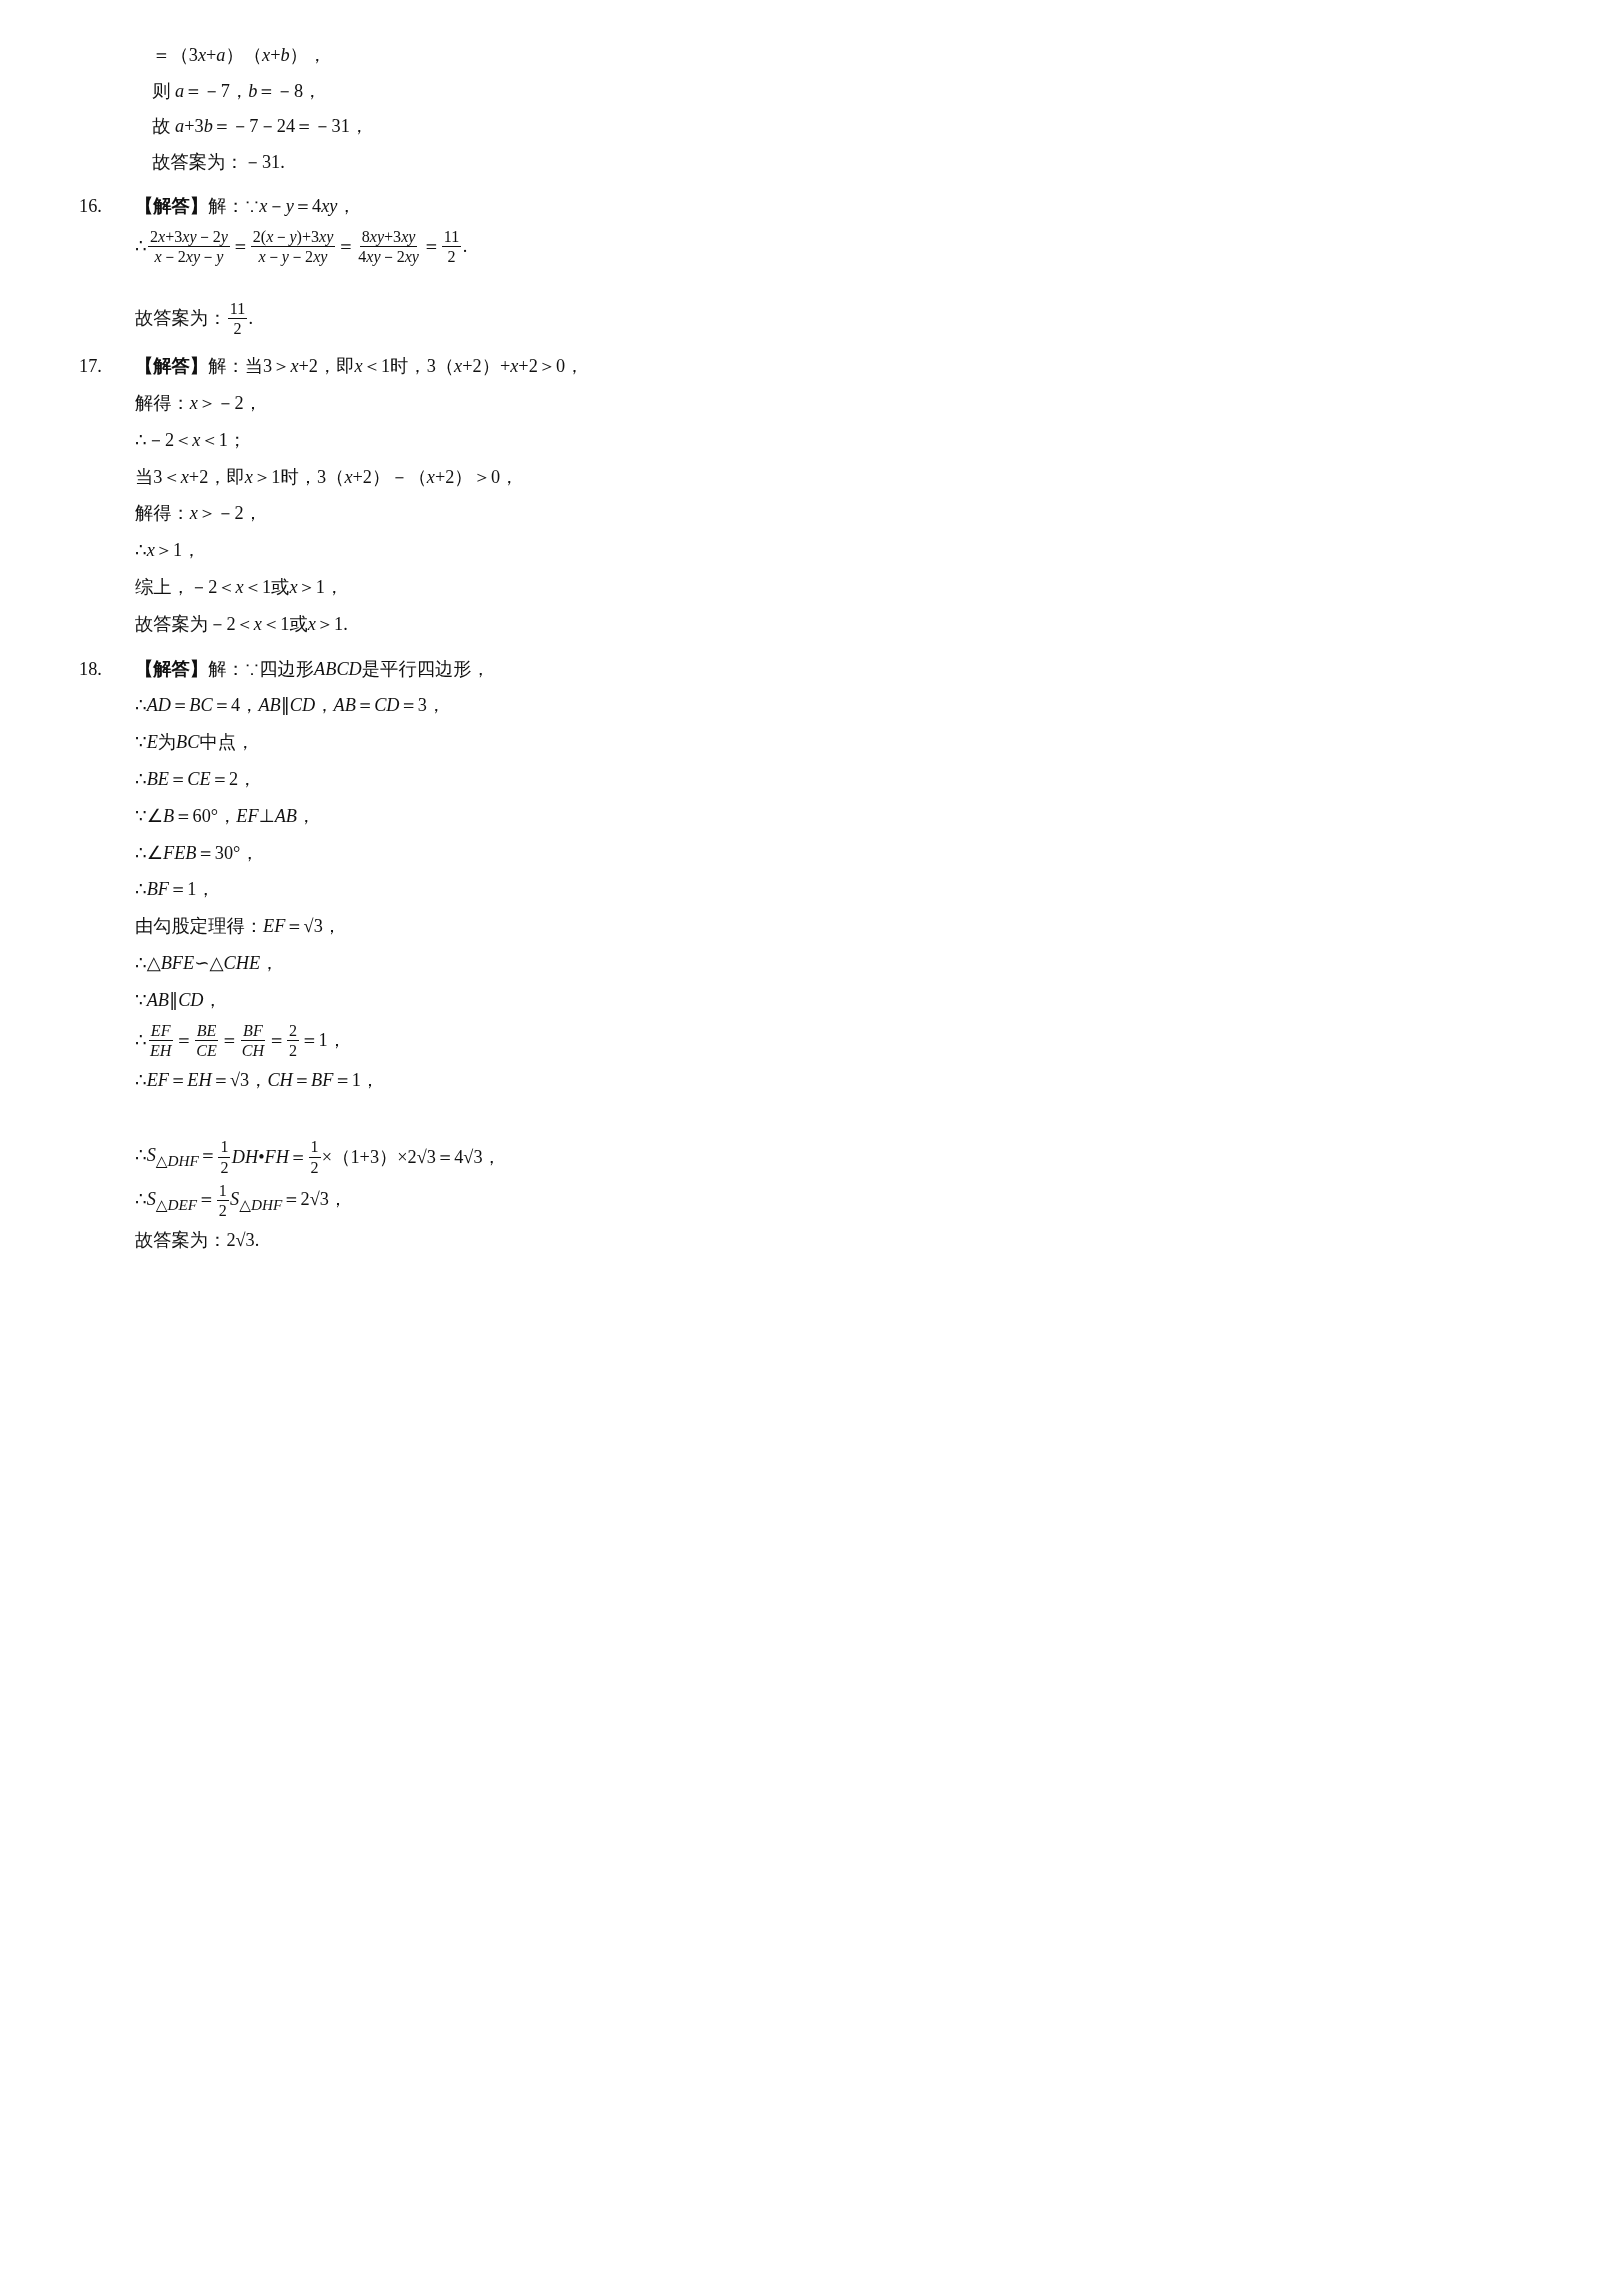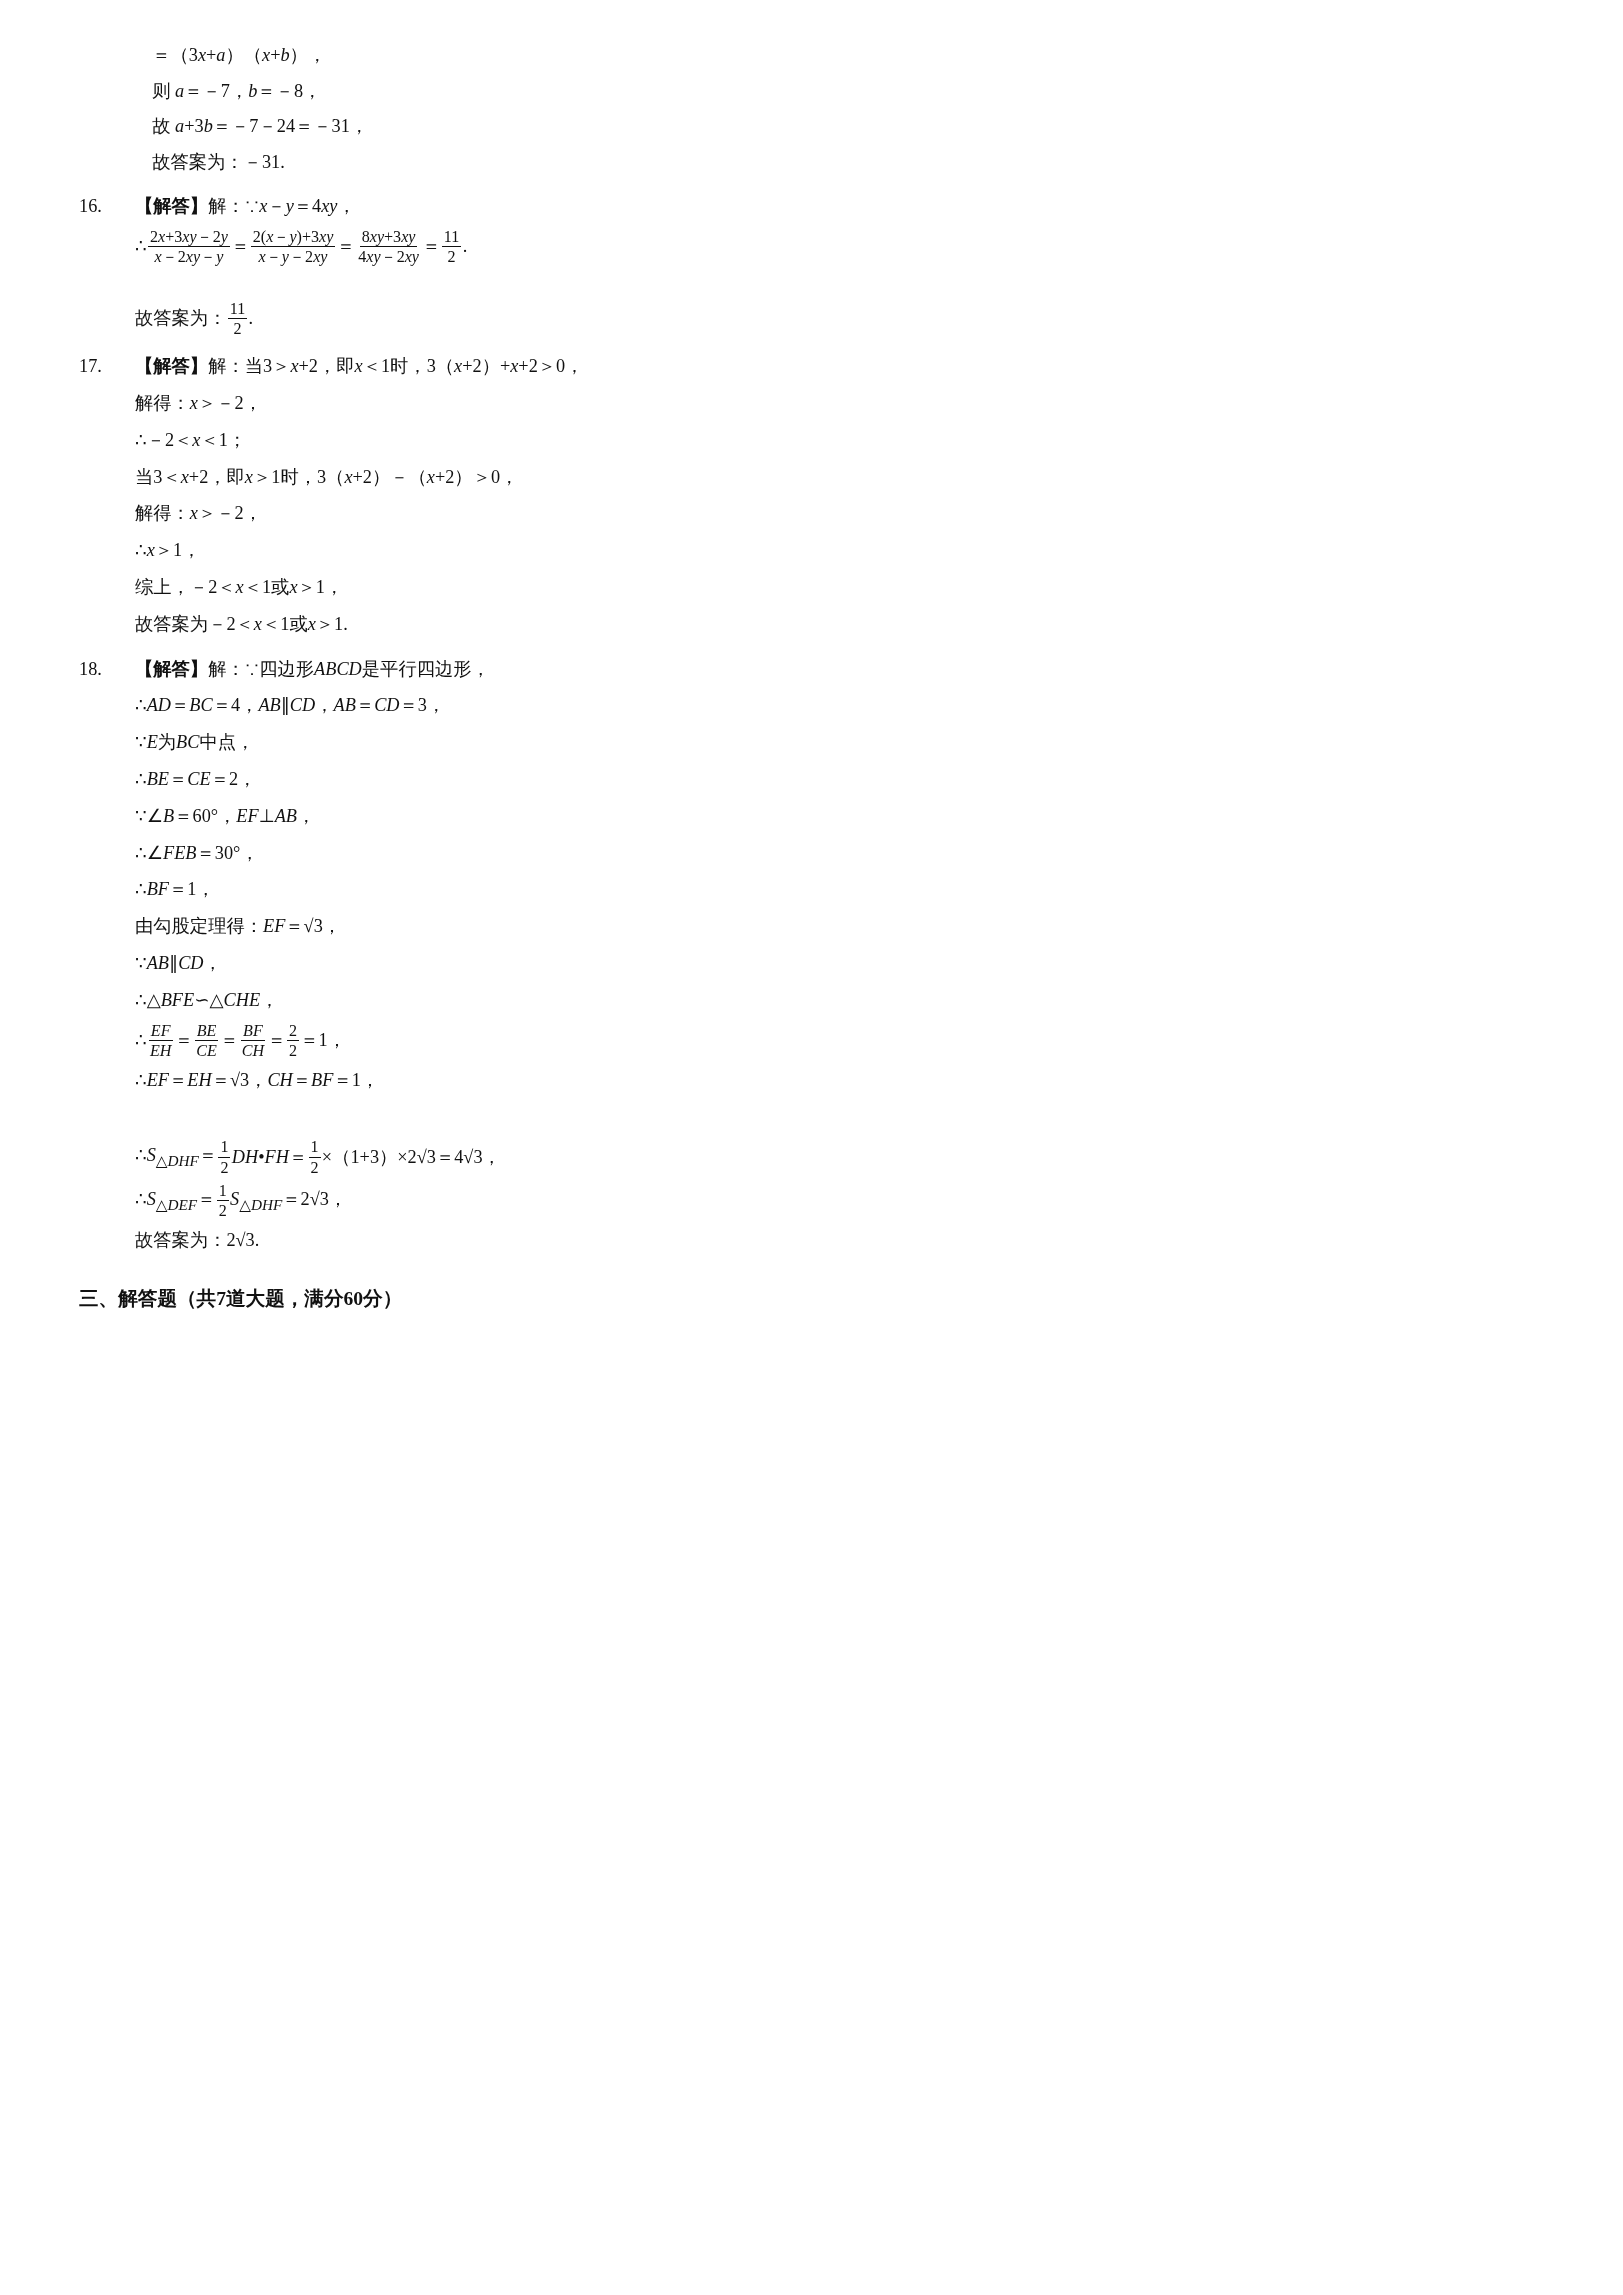--- a/index.html
+++ b/index.html
@@ -129,22 +129,22 @@
       <span style="min-width:56px; display:inline-block;">18.&nbsp;</span>
       <span><span class="bold-bracket">【解答】</span>解：∵四边形<span class="math-italic">ABCD</span>是平行四边形，</span>
     </div>
     <p style="padding-left:56px;">∴<span class="math-italic">AD</span>＝<span class="math-italic">BC</span>＝4，<span class="math-italic">AB</span>∥<span class="math-italic">CD</span>，<span class="math-italic">AB</span>＝<span class="math-italic">CD</span>＝3，</p>
     <p style="padding-left:56px;">∵<span class="math-italic">E</span>为<span class="math-italic">BC</span>中点，</p>
     <p style="padding-left:56px;">∴<span class="math-italic">BE</span>＝<span class="math-italic">CE</span>＝2，</p>
     <p style="padding-left:56px;">∵∠<span class="math-italic">B</span>＝60°，<span class="math-italic">EF</span>⊥<span class="math-italic">AB</span>，</p>
     <p style="padding-left:56px;">∴∠<span class="math-italic">FEB</span>＝30°，</p>
     <p style="padding-left:56px;">∴<span class="math-italic">BF</span>＝1，</p>
     <p style="padding-left:56px;">由勾股定理得：<span class="math-italic">EF</span>＝√3，</p>
+    <p style="padding-left:56px;">∴△<span class="math-italic">BFE</span>∽△<span class="math-italic">CHE</span>，</p>
     <p style="padding-left:56px;">∵<span class="math-italic">AB</span>∥<span class="math-italic">CD</span>，</p>
-    <p style="padding-left:56px;">∴△<span class="math-italic">BFE</span>∽△<span class="math-italic">CHE</span>，</p>
     <div style="padding-left:56px; margin-bottom:3.9px; display:flex; align-items:center;">
       <span>∴</span>
       <span class="fraction">
         <span class="num"><span class="math-italic">EF</span></span>
         <span class="den"><span class="math-italic">EH</span></span>
       </span>
       <span>＝</span>
       <span class="fraction">
         <span class="num"><span class="math-italic">BE</span></span>
         <span class="den"><span class="math-italic">CE</span></span>
@@ -179,18 +179,15 @@
       <span>∴<span class="math-italic">S</span><sub>△<span class="math-italic">DEF</span></sub>＝</span>
       <span class="fraction">
         <span class="num">1</span>
         <span class="den">2</span>
       </span>
       <span><span class="math-italic">S</span><sub>△<span class="math-italic">DHF</span></sub>＝2√3，</span>
     </div>
     <p style="padding-left:56px;">故答案为：2√3.</p>
   </div>
 
-  <div style="margin-top:23.6px;">
-    <span class="section-title">三、解答题（共<strong>7</strong>道大题，满分<strong>60</strong>分）</span>
-  </div>
 
 </div>
 
 
 </body></html>

